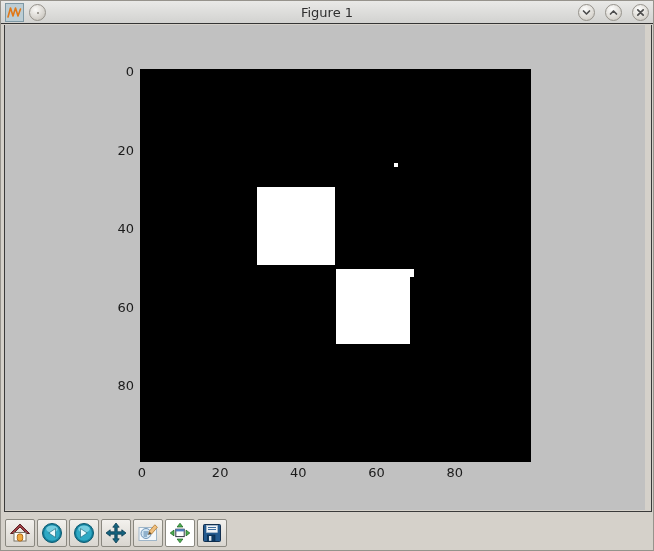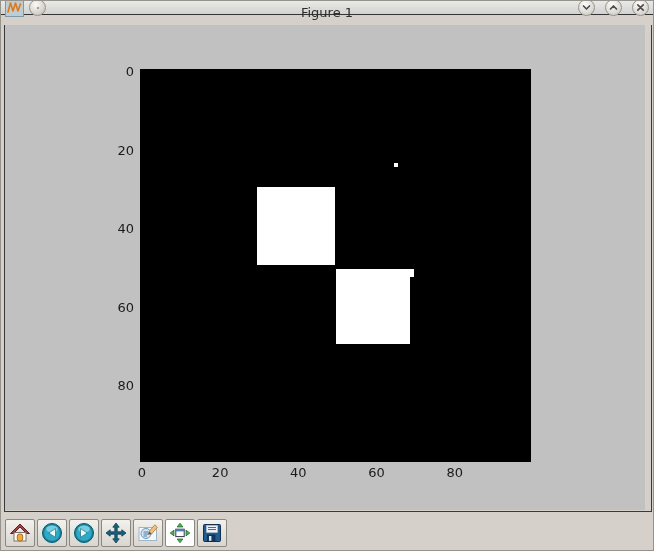--- a/index.html
+++ b/index.html
@@ -5,21 +5,21 @@
   html,body{margin:0;padding:0;background:#ffffff;}
   *{box-sizing:border-box;}
   .window{
     position:relative;width:654px;height:551px;
     background:#d5d1ca;border:1px solid #96938c;
     font-family:"DejaVu Sans","Liberation Sans",sans-serif;
     overflow:hidden;
   }
   
   .titlebar{
-    position:absolute;left:0;top:0;right:0;height:14px;
+    position:absolute;left:0;top:0;right:0;height:23px;
     background:linear-gradient(#e9e9e7,#d2d2d0);
     border-bottom:1px solid #343434;
     display:flex;align-items:center;padding:0 4px;gap:5px;
   }
   .mpl-logo{width:19px;height:19px;flex:0 0 auto;}
   .tb-sphere{
     width:17px;height:17px;border-radius:50%;
     background:radial-gradient(circle at 38% 30%,#fbfaf8,#d4d1cb 65%,#b7b3ab);
     border:1px solid #96938c;position:relative;flex:0 0 auto;
   }

